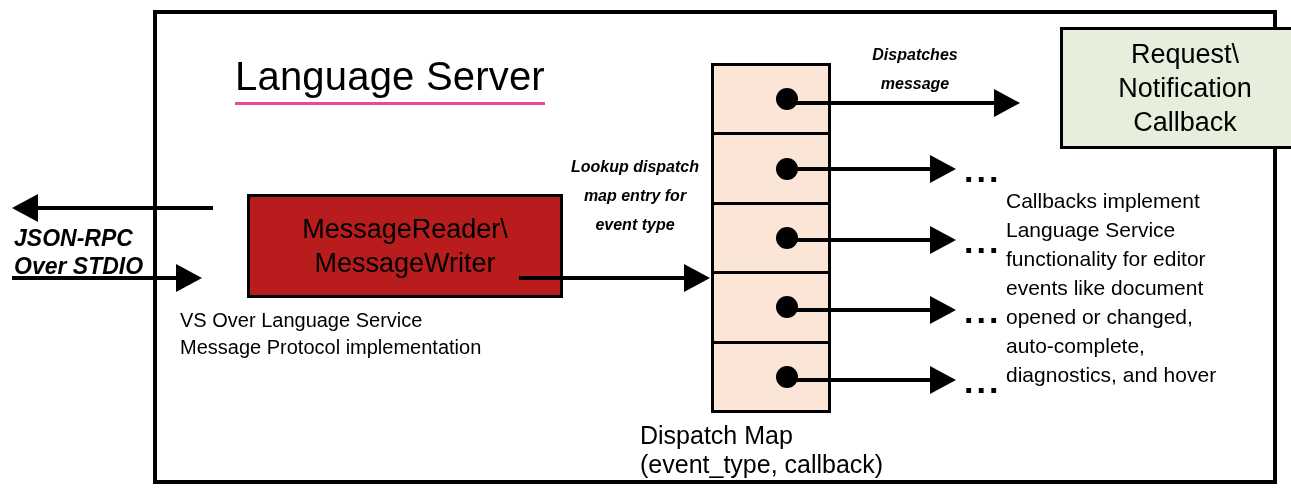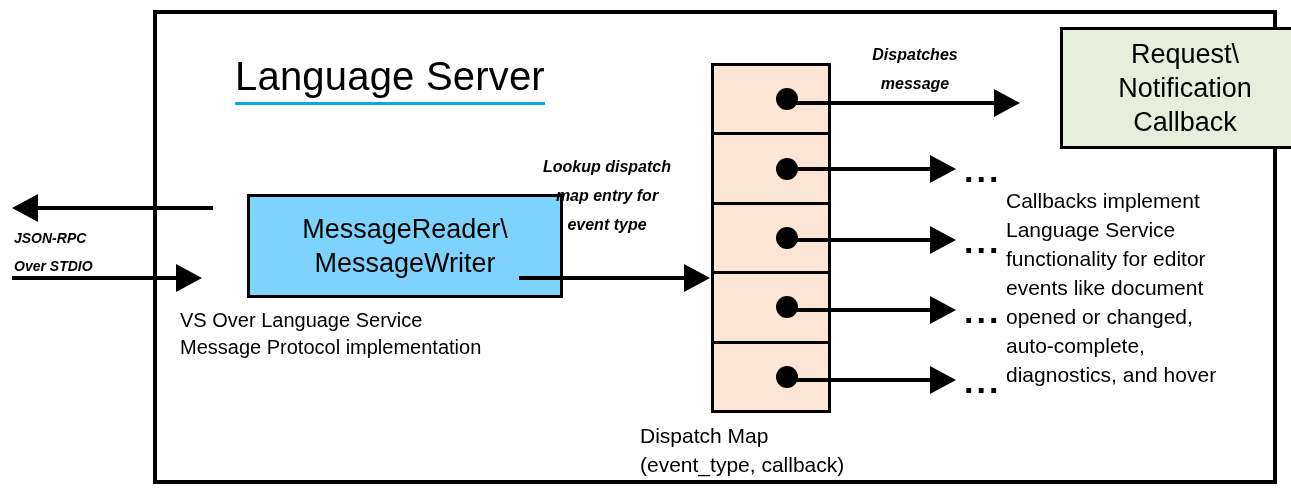--- a/index.html
+++ b/index.html
@@ -32,42 +32,42 @@
   }
 
   #server-title {
     position: absolute;
     left: 235px;
     top: 52px;
     font-size: 40px;
     line-height: 48px;
     letter-spacing: 0.2px;
     white-space: nowrap;
-    border-bottom: 3px solid #0ea5e9;
+    border-bottom: 3px solid #ec4899;
     padding-bottom: 2px;
   }
 
   
   .box {
     position: absolute;
     box-sizing: border-box;
     border: 3px solid #000;
     display: flex;
     align-items: center;
     justify-content: center;
     text-align: center;
     margin-left: 44px;
   }
 
   #msg-box {
     left: 203px;
     top: 194px;
     width: 316px;
     height: 104px;
-    background: #7dd3fc;
+    background: #b91c1c;
     font-size: 27px;
     line-height: 34px;
   }
 
   #callback-box {
     left: 1016px;
     top: 27px;
     width: 250px;
     height: 122px;
     background: #e8eedc;
@@ -84,21 +84,21 @@
   }
   #msg-caption {
     left: 180px;
     top: 307px;
     width: 360px;
   }
   #map-caption {
     left: 640px;
     top: 421px;
     width: 300px;
-    font-size: 21px;
+    font-size: 25px;
     line-height: 29px;
   }
   #callback-desc {
     left: 1006px;
     top: 186px;
     width: 270px;
     font-size: 21px;
     line-height: 29px;
   }
 
@@ -110,25 +110,25 @@
     text-align: center;
     font-size: 16px;
     line-height: 29px;
     white-space: pre-line;
   }
   #annot-jsonrpc {
     left: 14px;
     top: 224px;
     width: 160px;
     text-align: left;
-    font-size: 14px;
+    font-size: 23px;
     line-height: 28px;
   }
   #annot-lookup {
-    left: 512px;
+    left: 540px;
     top: 152px;
     width: 190px;
     font-style: italic;
   }
   #annot-dispatch {
     left: 835px;
     top: 40px;
     width: 160px;
   }
 

